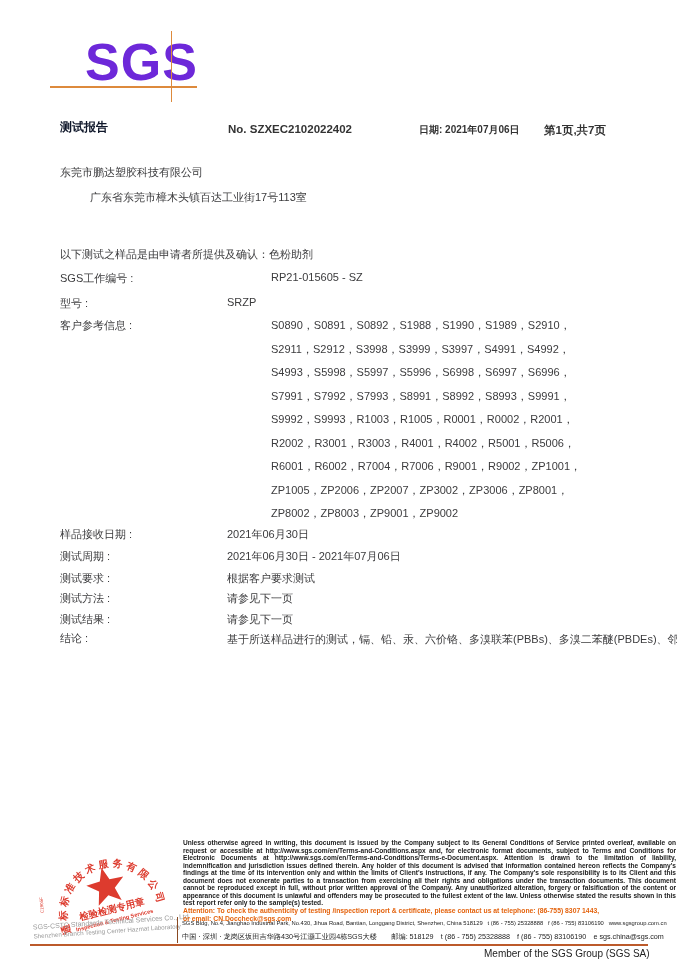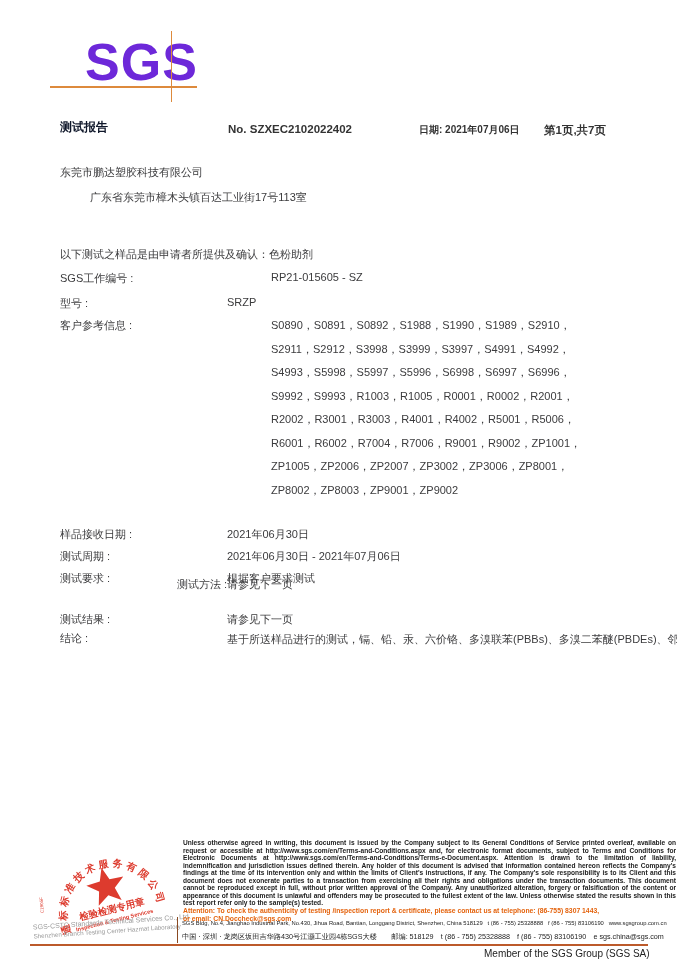--- a/index.html
+++ b/index.html
@@ -87,40 +87,41 @@
   <div class="row" style="top:296px;">
     <span class="lbl">型号 :</span>
     <span class="val">SRZP</span>
   </div>
 
   <div class="abs bodytext" style="left:60px;top:318px;">客户参考信息 :</div>
   <div class="ref-lines">
     <div>S0890，S0891，S0892，S1988，S1990，S1989，S2910，</div>
     <div>S2911，S2912，S3998，S3999，S3997，S4991，S4992，</div>
     <div>S4993，S5998，S5997，S5996，S6998，S6997，S6996，</div>
+    <div>S7991，S7992，S7993，S8991，S8992，S8993，S9991，</div>
     <div>S9992，S9993，R1003，R1005，R0001，R0002，R2001，</div>
     <div>R2002，R3001，R3003，R4001，R4002，R5001，R5006，</div>
     <div>R6001，R6002，R7004，R7006，R9001，R9002，ZP1001，</div>
     <div>ZP1005，ZP2006，ZP2007，ZP3002，ZP3006，ZP8001，</div>
     <div>ZP8002，ZP8003，ZP9001，ZP9002</div>
   </div>
 
   <div class="row" style="top:527px;">
     <span class="lbl">样品接收日期 :</span>
     <span class="val">2021年06月30日</span>
   </div>
   <div class="row" style="top:549px;">
     <span class="lbl">测试周期 :</span>
     <span class="val">2021年06月30日 - 2021年07月06日</span>
   </div>
   <div class="row" style="top:571px;">
     <span class="lbl">测试要求 :</span>
     <span class="val">根据客户要求测试</span>
   </div>
-  <div class="row" style="top:577px;text-align:right;">
+  <div class="row" style="top:591px;">
     <span class="lbl">测试方法 :</span>
     <span class="val">请参见下一页</span>
   </div>
   <div class="row" style="top:612px;">
     <span class="lbl">测试结果 :</span>
     <span class="val">请参见下一页</span>
   </div>
 
   <div class="row" style="top:631px;">
     <span class="lbl">结论 :</span>

